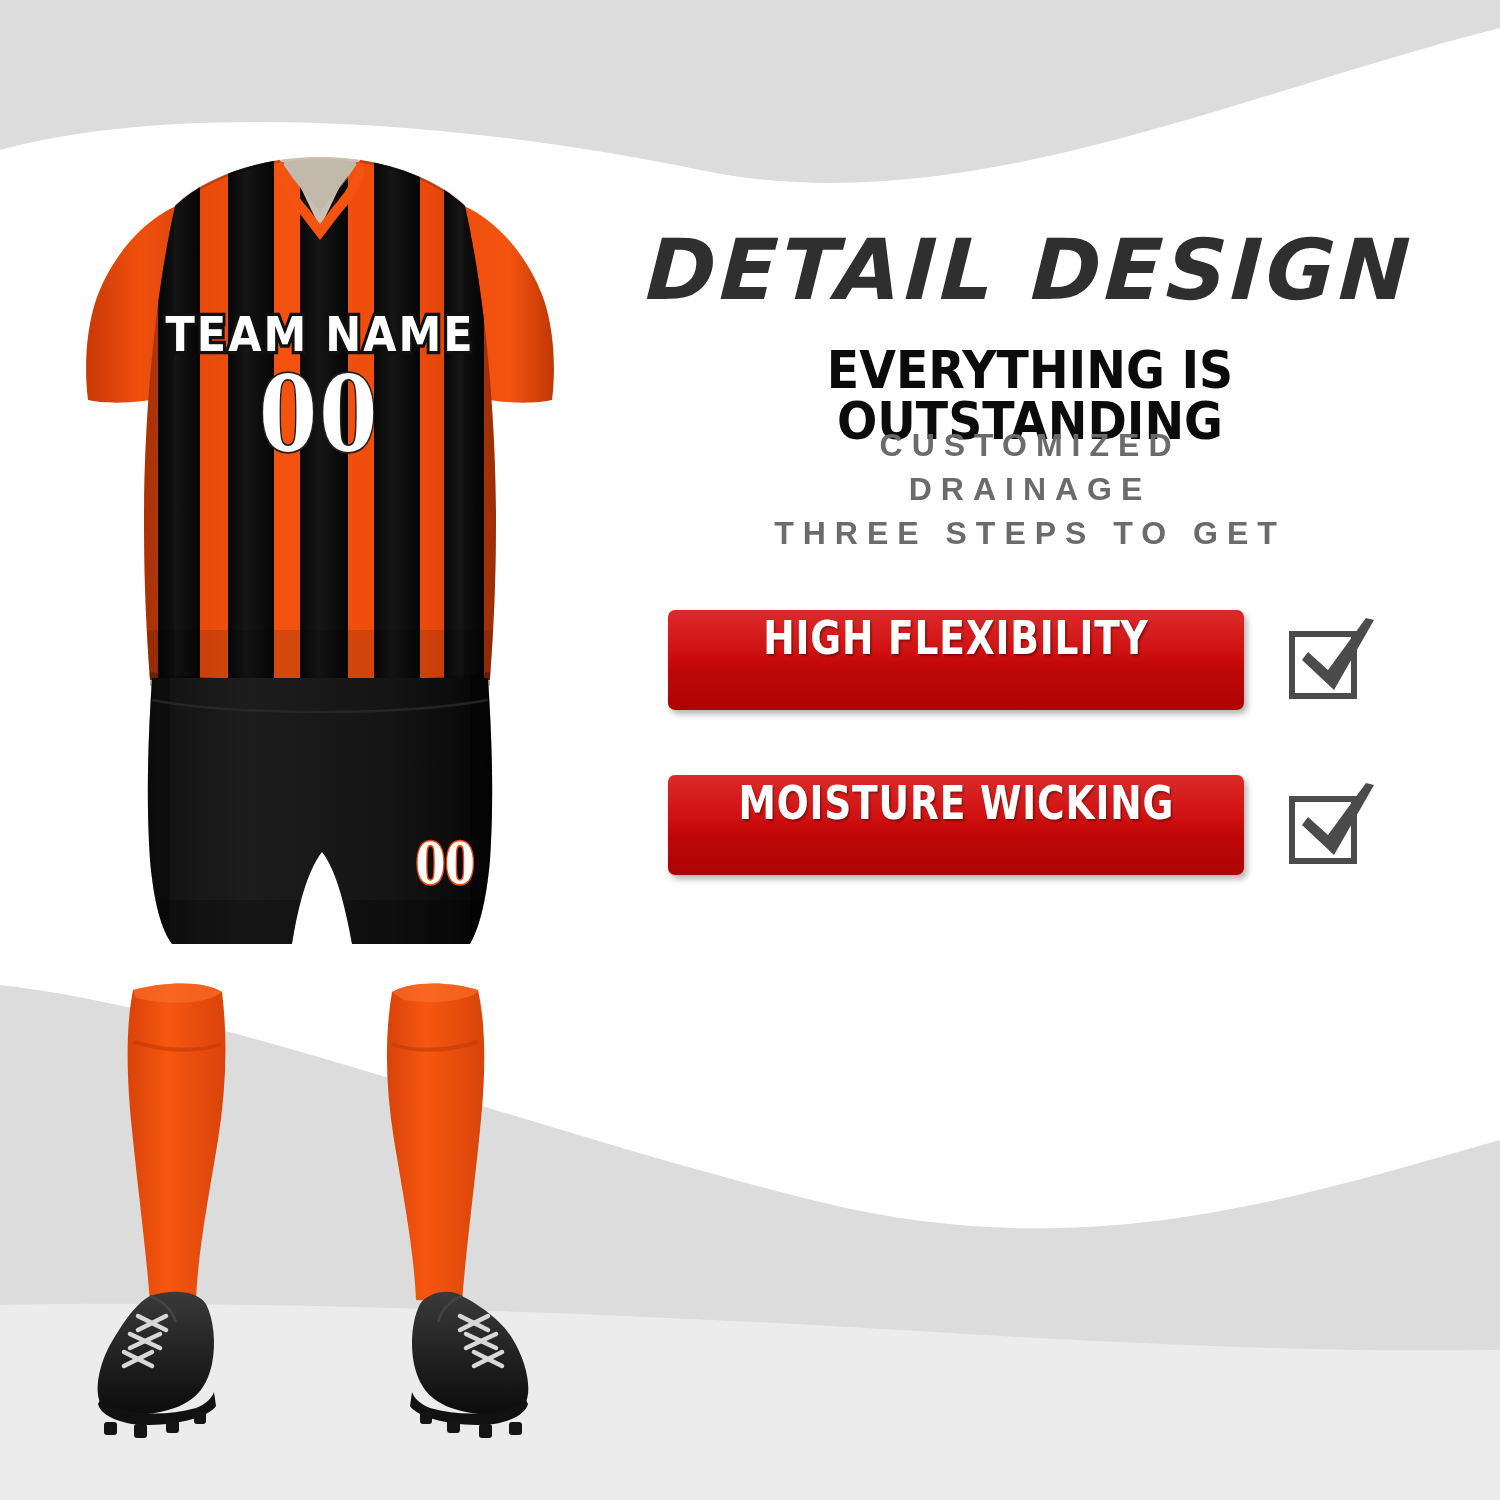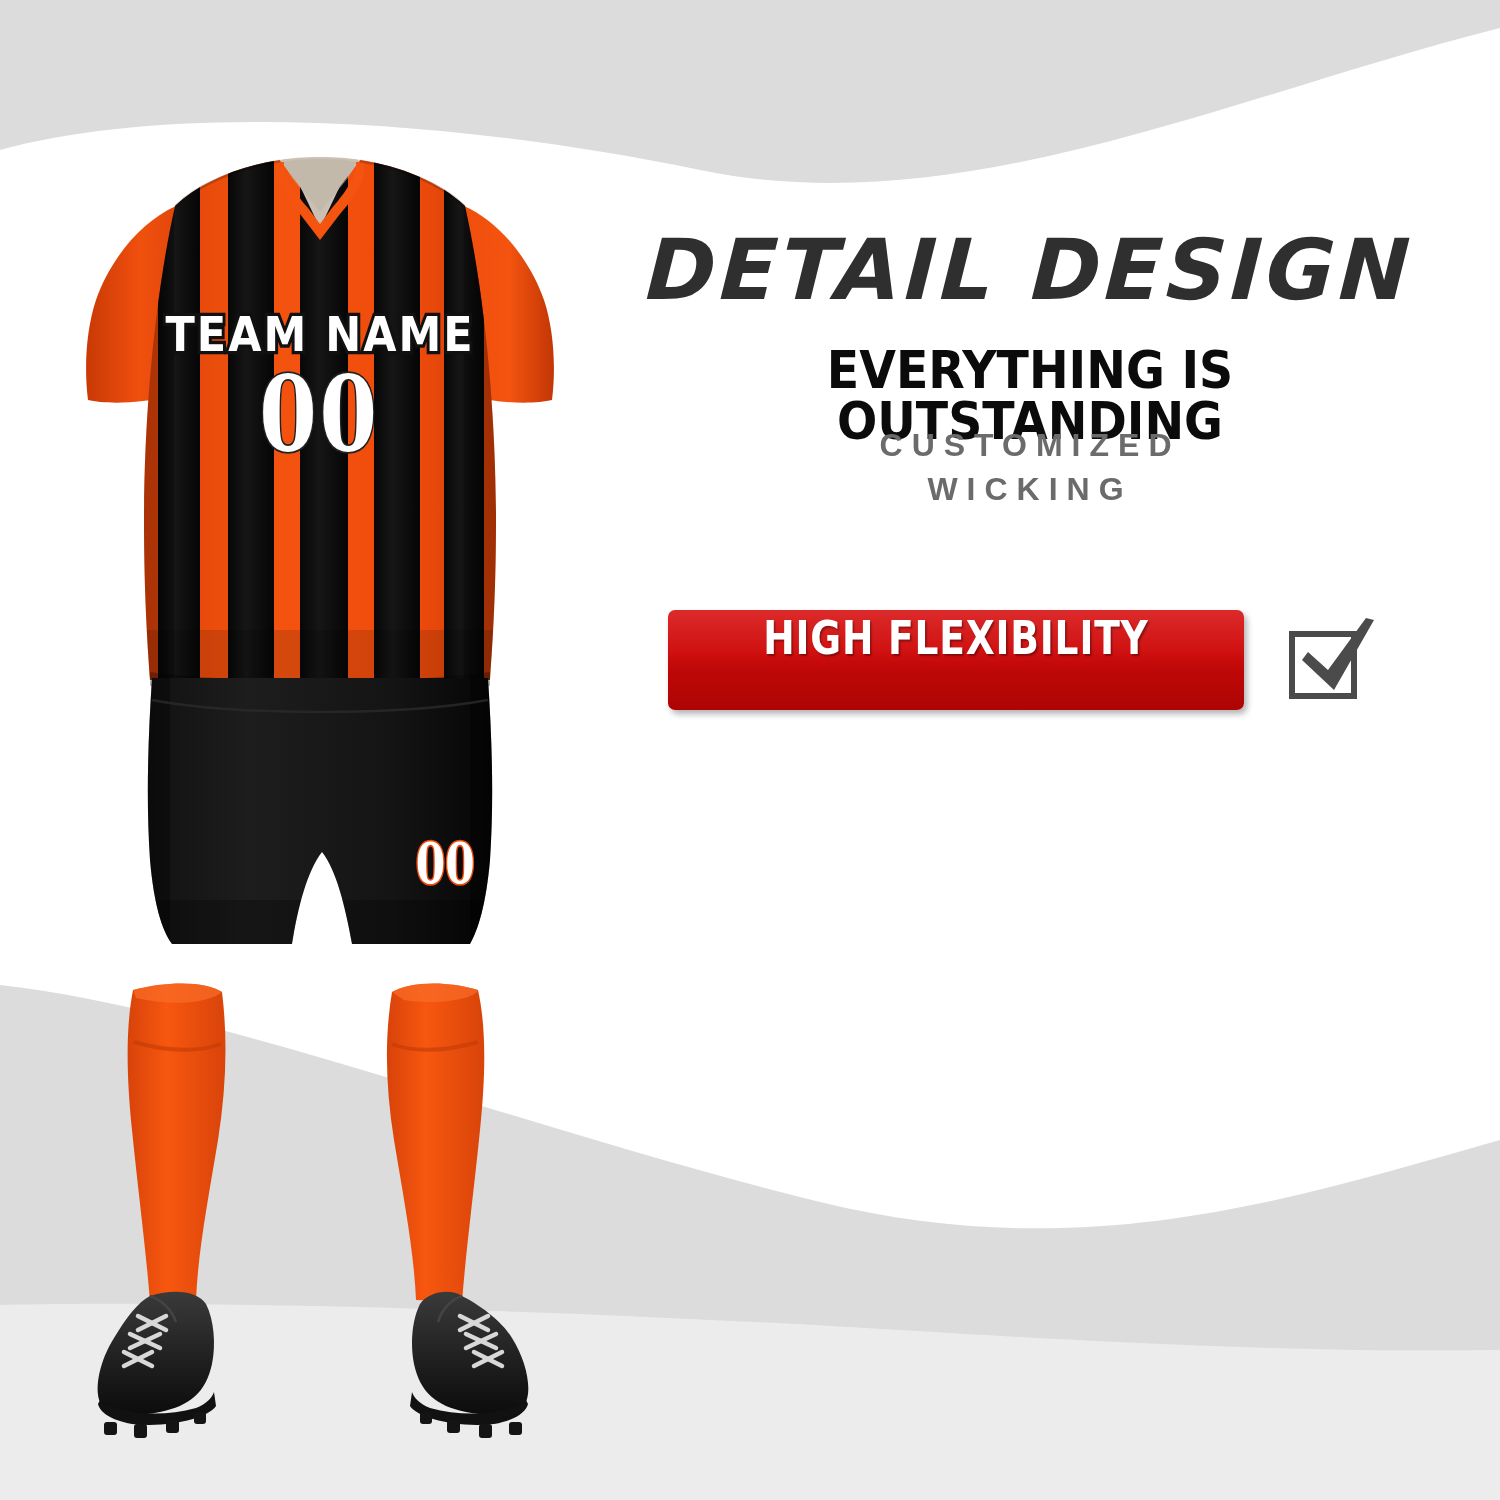--- a/index.html
+++ b/index.html
@@ -311,36 +311,48 @@
   <div class="info">
 
     <div class="headline">
       <span class="hl-inner">DETAIL DESIGN</span>
     </div>
 
     <div class="subhead">EVERYTHING IS OUTSTANDING</div>
 
     <div class="taglines">
       <div>CUSTOMIZED</div>
-      <div>WICKING</div>
+      <div>DRAINAGE</div>
+      <div>THREE STEPS TO GET</div>
     </div>
 
     <div class="features">
 
       <div class="feature-row">
         <div class="banner">
           <span class="banner-label">HIGH FLEXIBILITY</span>
         </div>
         <div class="check">
           <svg viewBox="0 0 100 96">
             <rect x="14" y="22" width="62" height="62" fill="#ffffff" stroke="#4b4b4b" stroke-width="6"></rect>
             <path d="M24,48 L30,40 L50,58 L88,6 L96,8 L56,78 Z" fill="#4b4b4b"></path>
           </svg>
         </div>
       </div>
 
 
+      <div class="feature-row">
+        <div class="banner">
+          <span class="banner-label">MOISTURE WICKING</span>
+        </div>
+        <div class="check">
+          <svg viewBox="0 0 100 96">
+            <rect x="14" y="22" width="62" height="62" fill="#ffffff" stroke="#4b4b4b" stroke-width="6"></rect>
+            <path d="M24,48 L30,40 L50,58 L88,6 L96,8 L56,78 Z" fill="#4b4b4b"></path>
+          </svg>
+        </div>
+      </div>
 
 
     </div>
   </div>
 
 </div>
 
 </body></html>

